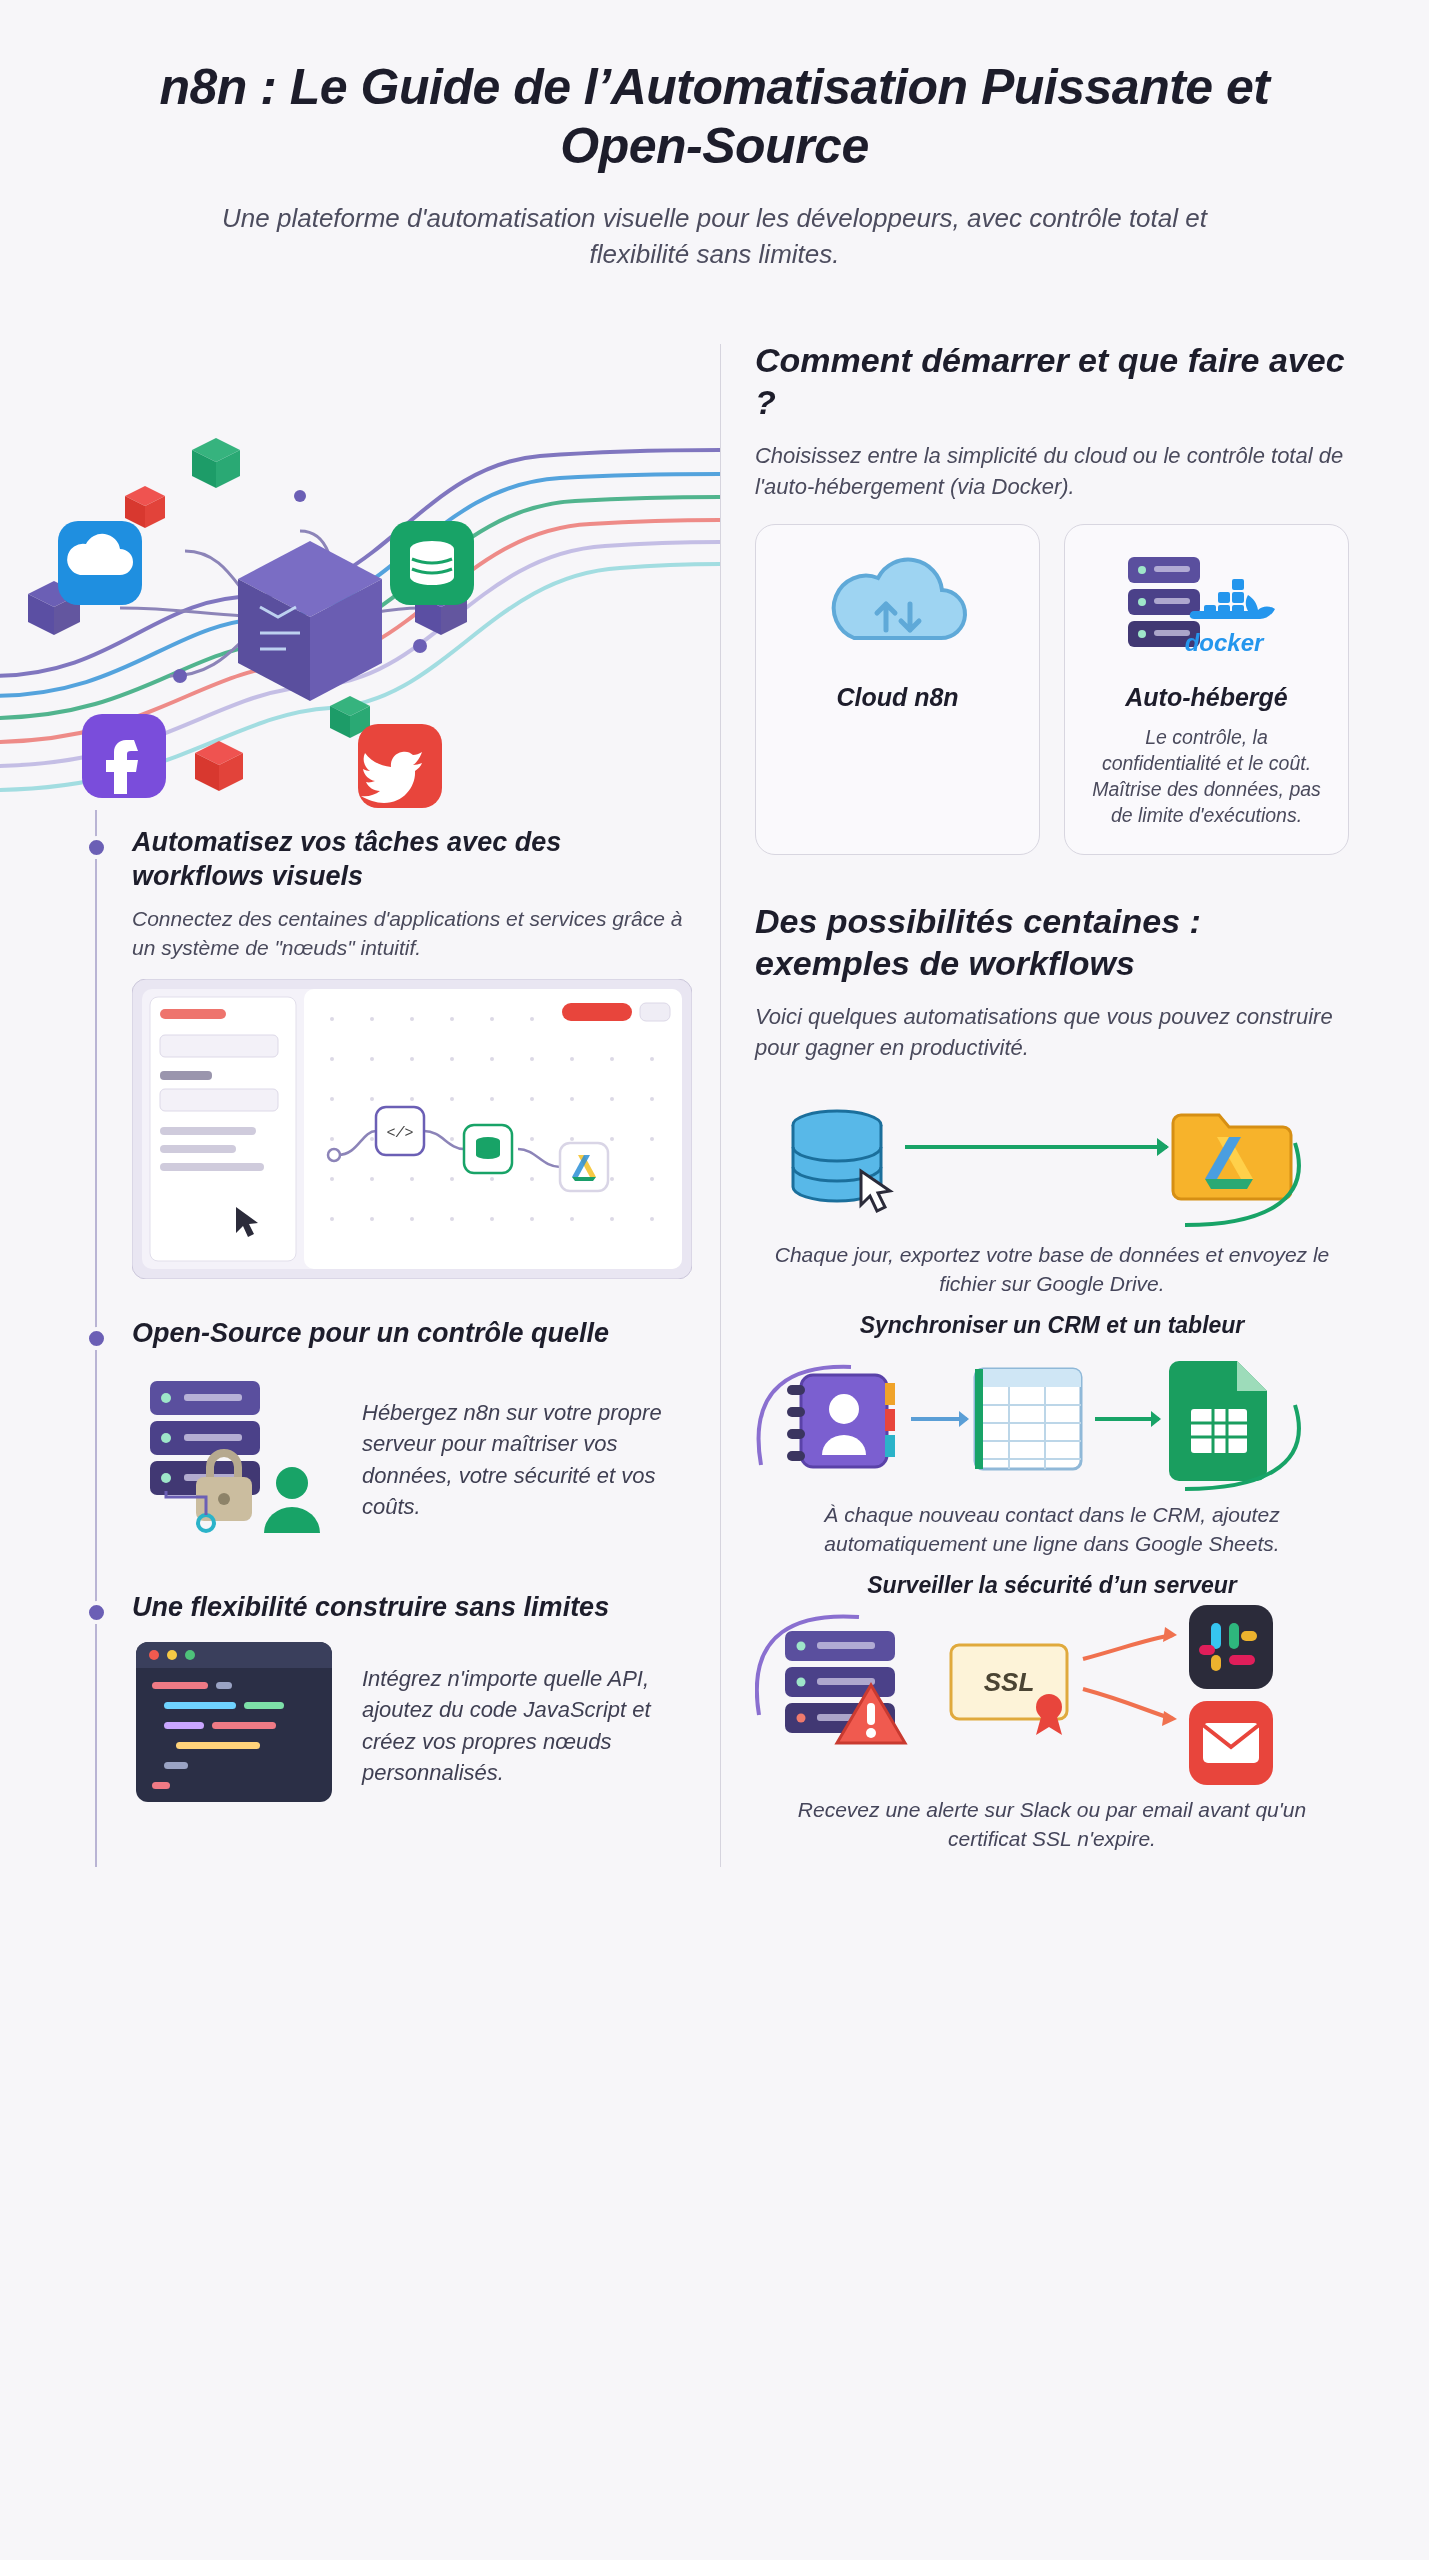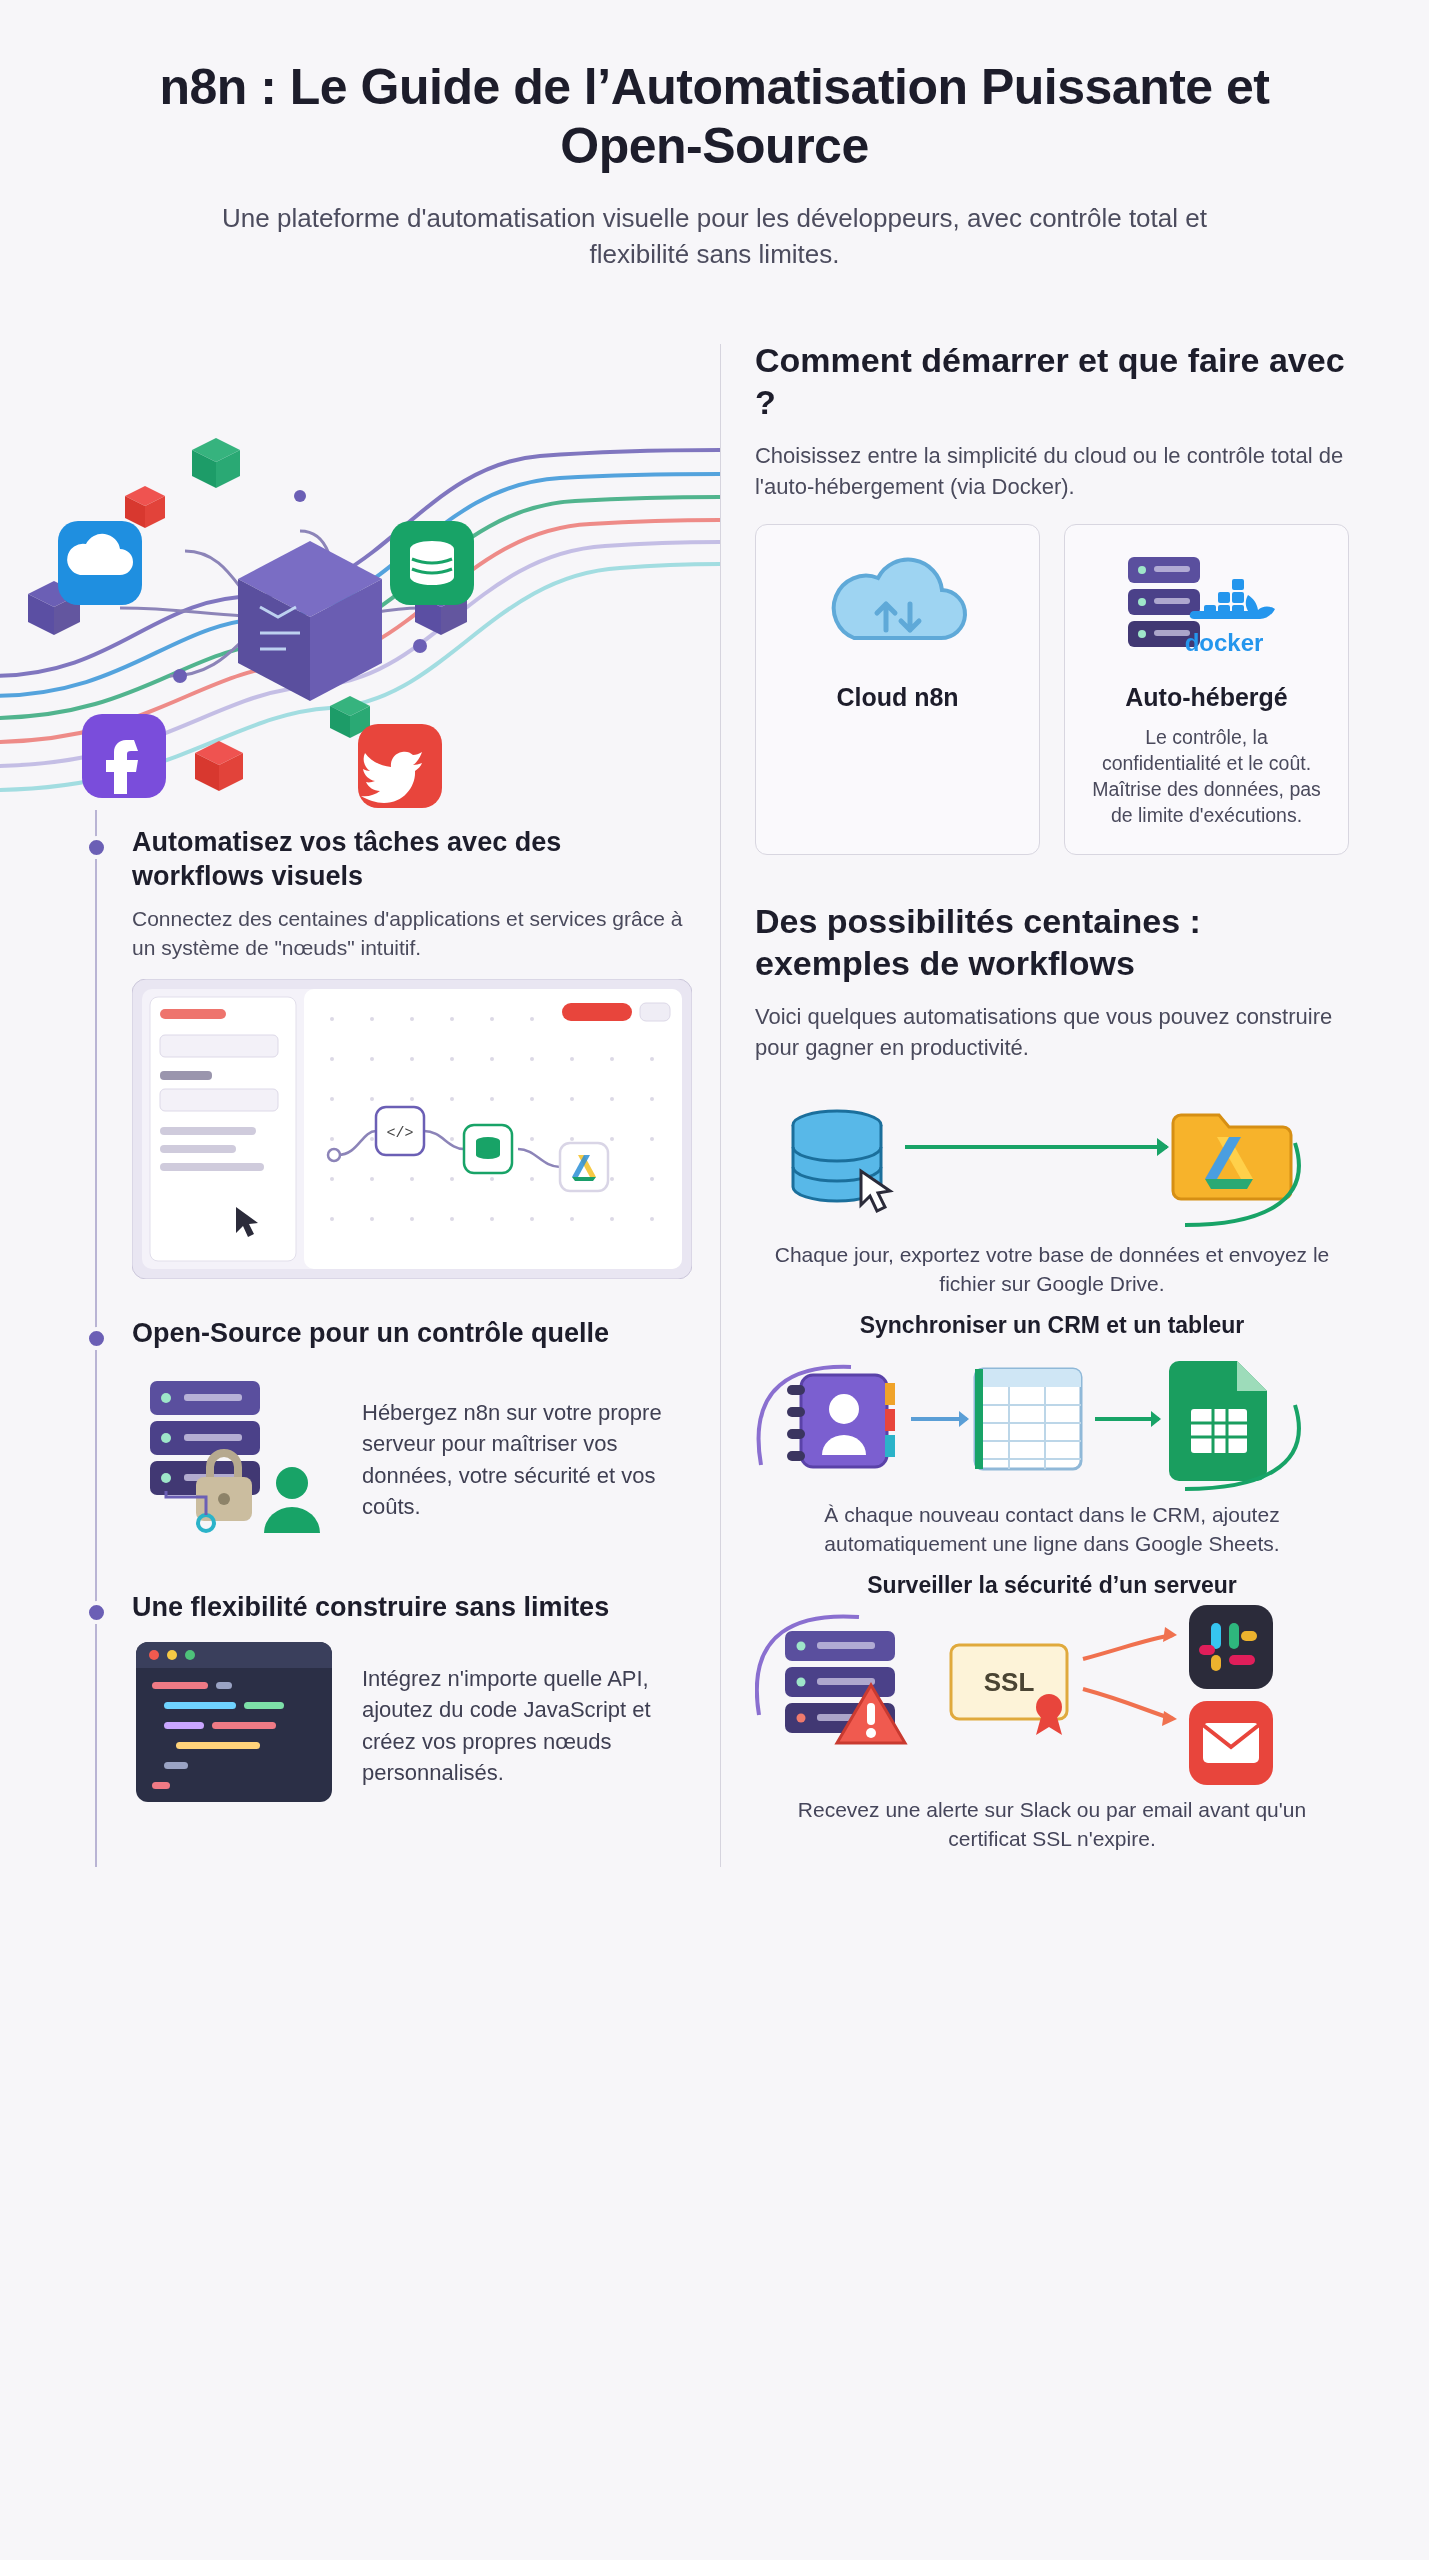--- a/index.html
+++ b/index.html
@@ -12,20 +12,21 @@
     font-family: "Liberation Sans", sans-serif;
     color: #2a2a3c;
     overflow: hidden;
     position: relative;
   }
   .page {
     width: 1429px;
     height: 1936px;
     padding: 58px 80px 0 80px;
     position: relative;
+    font-style: italic;
   }
 
   
   .hero-title {
     font-size: 50px;
     font-weight: bold;
     line-height: 1.17;
     text-align: center;
     color: #1d1d2b;
     letter-spacing: -0.5px;
@@ -110,21 +111,21 @@
     margin: 0;
   }
   .row-illus { display: flex; gap: 20px; align-items: center; margin-top: 8px; }
   .row-illus .txt { font-size: 22px; line-height: 1.42; color: #3f3f52; flex: 1; }
 
   
   .cards { display: flex; gap: 24px; margin-bottom: 46px; }
   .card {
     flex: 1;
     border: 1px solid #d8d6e0;
-    border-radius: 12px;
+    border-radius: 20px;
     background: #faf9fc;
     padding: 22px 18px 26px 18px;
     text-align: center;
   }
   .card .art { height: 130px; display: flex; align-items: center; justify-content: center; }
   .card h3 {
     font-size: 25px;
     margin: 6px 0 12px 0;
     color: #1d1d2b;
   }

